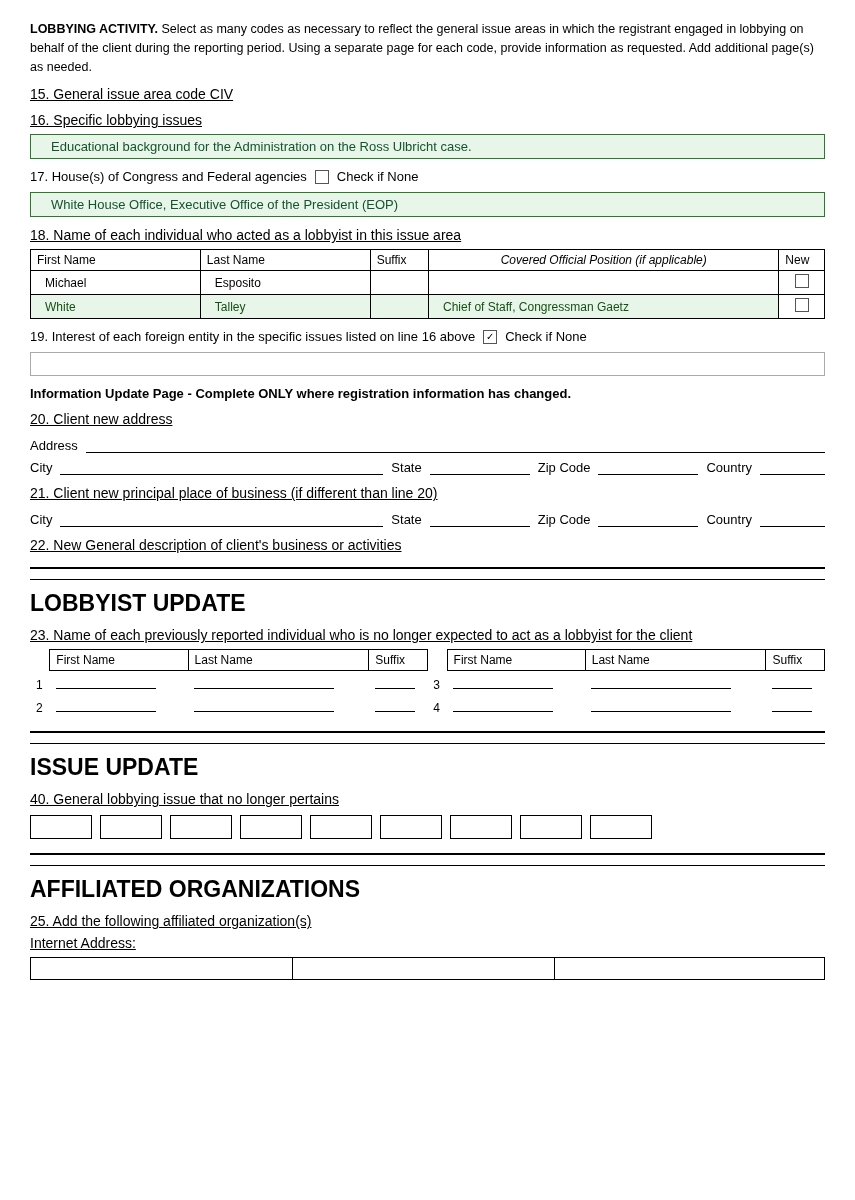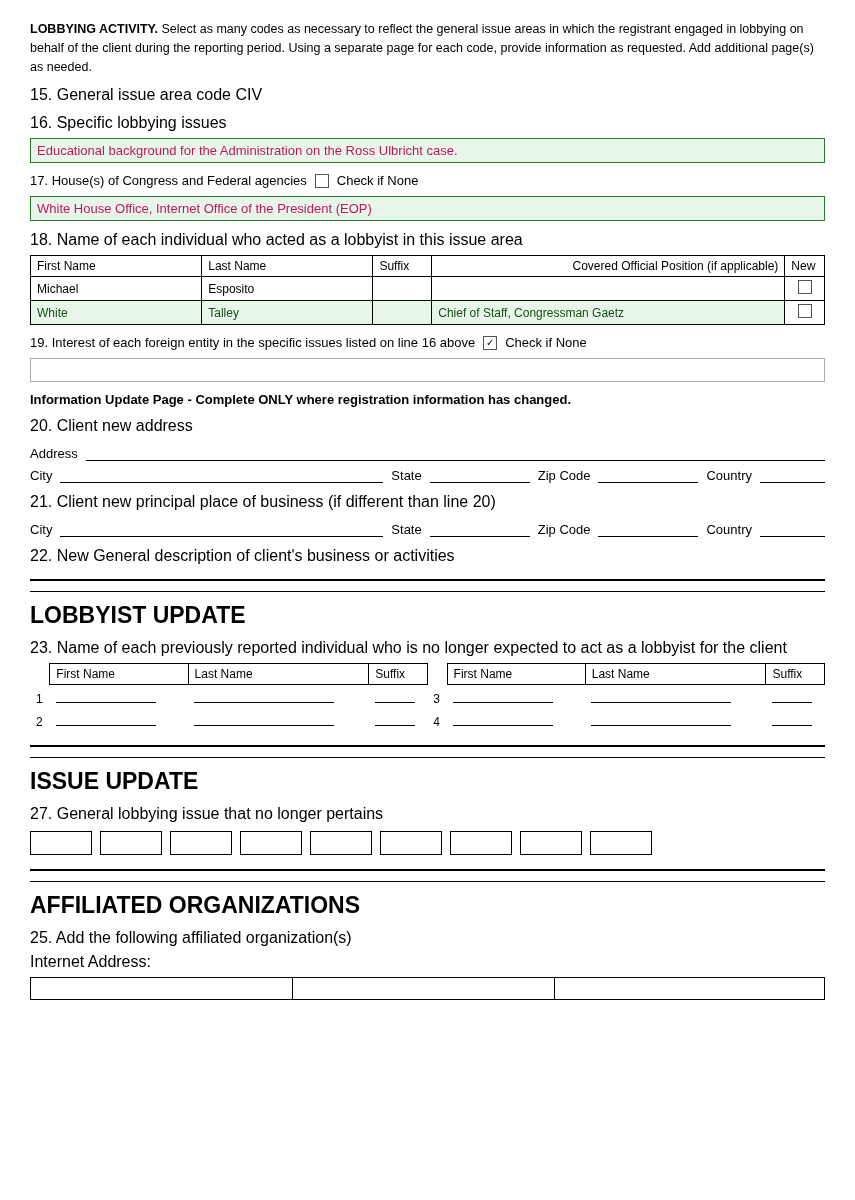--- a/index.html
+++ b/index.html
@@ -10,31 +10,32 @@
       color: #000;
       padding: 20px 30px;
       width: 855px;
     }
     .intro-text {
       font-size: 12.5px;
       line-height: 1.5;
     }
     .intro-text strong { font-weight: bold; }
     .section-label {
-      font-size: 16px;
+      font-size: 14px;
       margin-bottom: 6px;
       margin-top: 10px;
+      text-decoration: underline;
     }
     .green-box {
       border: 1.5px solid #2a7a2a;
       background: #e8f5e9;
-      padding: 4px 6px;
+      padding: 4px 20px;
       margin-bottom: 2px;
       font-size: 13px;
-      color: #be185d;
+      color: #14532d;
       width: 100%;
     }
     .check-row {
       display: flex;
       align-items: center;
       gap: 8px;
       margin-bottom: 8px;
       margin-top: 10px;
     }
     .checkbox-sq {
@@ -64,21 +65,21 @@
     .lobbyist-table th {
       border: 1px solid #000;
       padding: 3px 6px;
       font-weight: normal;
       font-size: 12px;
       text-align: left;
       background: #fff;
     }
     .lobbyist-table td {
       border: 1px solid #000;
-      padding: 3px 6px;
+      padding: 3px 14px;
       font-size: 12px;
     }
     .lobbyist-table td.green-td {
       background: #e8f5e9;
       color: #155015;
     }
     .lobbyist-table td.suffix-td {
       width: 50px;
     }
     .lobbyist-table td.new-td {
@@ -198,31 +199,31 @@
 <p class="section-label">16. Specific lobbying issues</p>
 
 <div class="green-box">Educational background for the Administration on the Ross Ulbricht case.</div>
 
 <div class="check-row">
   <span>17. House(s) of Congress and Federal agencies</span>
   <span class="checkbox-sq"></span>
   <span>Check if None</span>
 </div>
 
-<div class="green-box">White House Office, Internet Office of the President (EOP)</div>
+<div class="green-box">White House Office, Executive Office of the President (EOP)</div>
 
 <p class="section-label">18. Name of each individual who acted as a lobbyist in this issue area</p>
 
 <table class="lobbyist-table">
   <thead>
     <tr>
       <th style="width:160px;">First Name</th>
       <th style="width:160px;">Last Name</th>
       <th style="width:55px;">Suffix</th>
-      <th style="width:330px; text-align:right;">Covered Official Position (if applicable)</th>
+      <th style="width:330px; text-align:center;font-style:italic;">Covered Official Position (if applicable)</th>
       <th style="width:30px; text-align:left;">New</th>
     </tr>
   </thead>
   <tbody>
     <tr>
       <td>Michael</td>
       <td>Esposito</td>
       <td class="suffix-td"></td>
       <td></td>
       <td class="new-td"><span class="checkbox-sq"></span></td>
@@ -327,21 +328,21 @@
       <td><div class="entry-underline" style="min-width:40px;"></div></td>
     </tr>
   </tbody>
 </table>
 
 <hr class="thick-divider">
 <hr style="border:none; border-top: 1px solid #000; margin-bottom: 10px;">
 
 <h2 class="section-header">ISSUE UPDATE</h2>
 
-<p class="section-label">27. General lobbying issue that no longer pertains</p>
+<p class="section-label">40. General lobbying issue that no longer pertains</p>
 
 <div class="issue-boxes">
   <div class="issue-box"></div>
   <div class="issue-box"></div>
   <div class="issue-box"></div>
   <div class="issue-box"></div>
   <div class="issue-box"></div>
   <div class="issue-box"></div>
   <div class="issue-box"></div>
   <div class="issue-box"></div>

